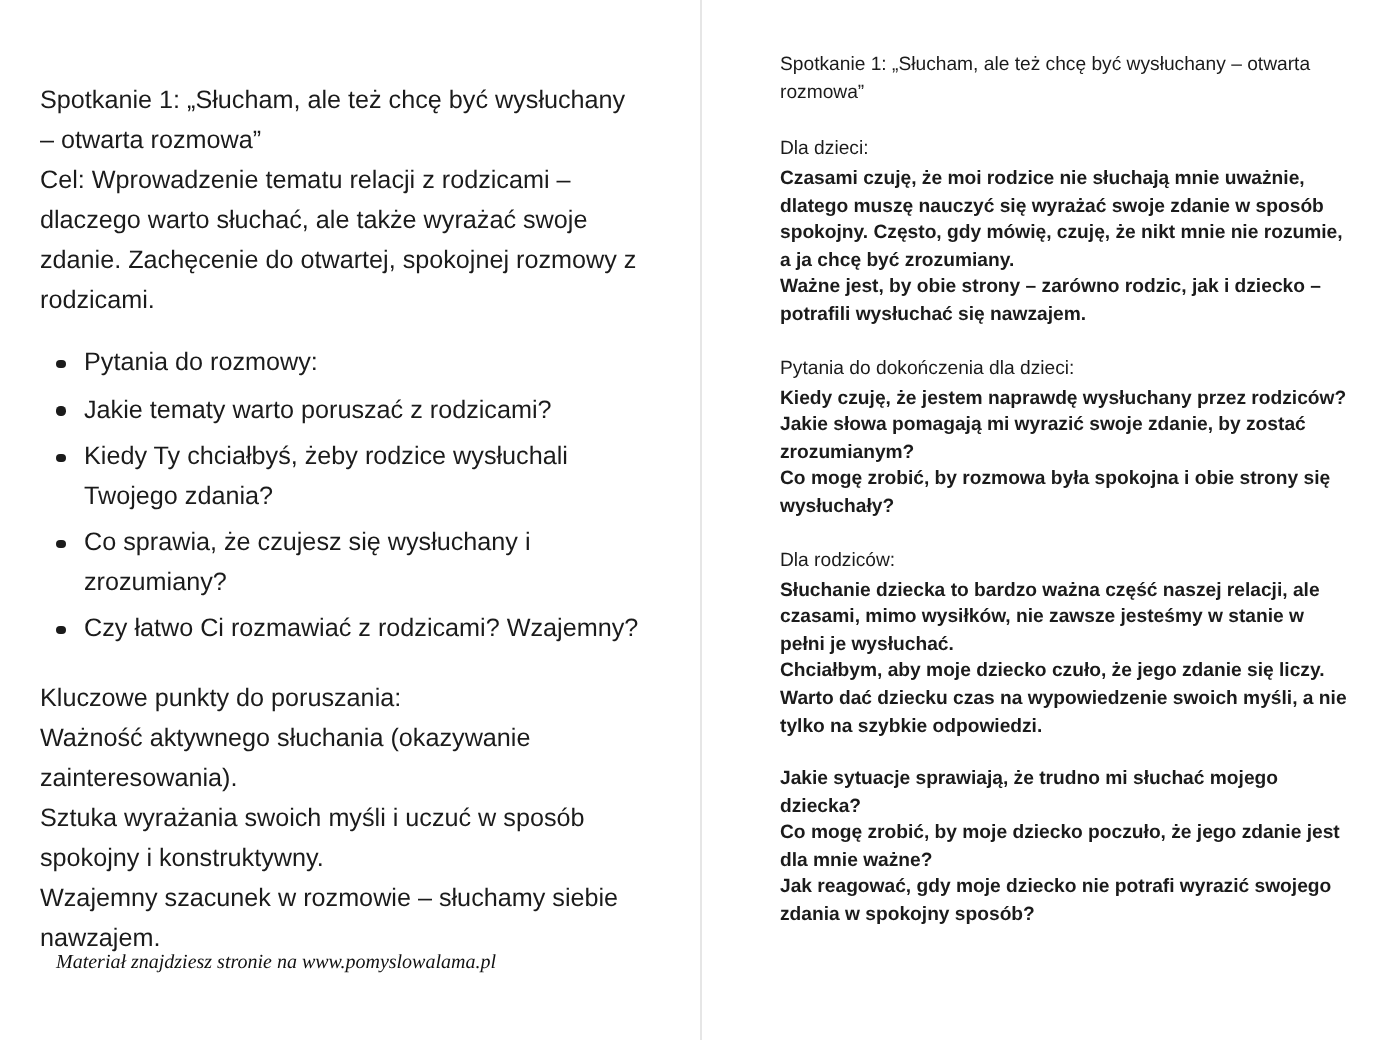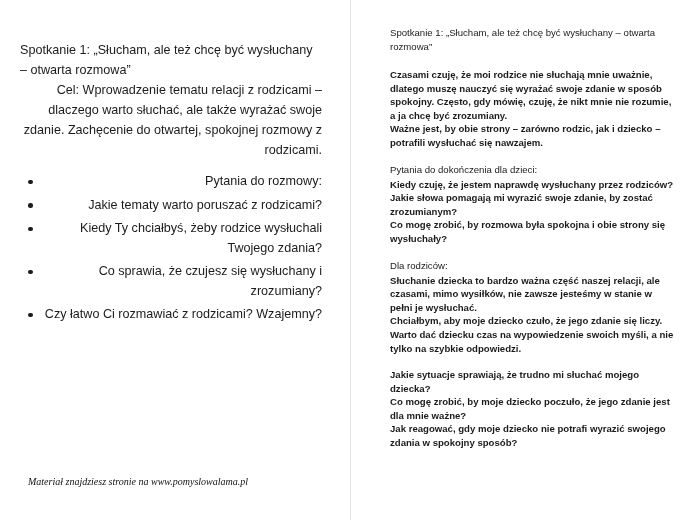--- a/index.html
+++ b/index.html
@@ -47,27 +47,25 @@
     font-size: 12.6px;
     line-height: 20px;
     margin: 0 0 0 0;
     font-weight: 400;
   }
   .l-intro {
     font-size: 12.6px;
     line-height: 20px;
     margin: 0;
     font-weight: 400;
-    text-align: right;
   }
   .l-list {
     margin: 12px 0 12px 0;
     padding: 0 0 0 20px;
     list-style: none;
-    text-align: right;
   }
   .l-list li {
     position: relative;
     font-size: 12.6px;
     line-height: 19.5px;
     margin: 0 0 4px 0;
     padding-left: 2px;
   }
   .l-list li::before {
     content: "";
@@ -135,28 +133,35 @@
     <p class="l-intro">Cel: Wprowadzenie tematu relacji z rodzicami – dlaczego warto słuchać, ale także wyrażać swoje zdanie. Zachęcenie do otwartej, spokojnej rozmowy z rodzicami.</p>
 
     <ul class="l-list">
       <li>Pytania do rozmowy:</li>
       <li>Jakie tematy warto poruszać z rodzicami?</li>
       <li>Kiedy Ty chciałbyś, żeby rodzice wysłuchali Twojego zdania?</li>
       <li>Co sprawia, że czujesz się wysłuchany i zrozumiany?</li>
       <li>Czy łatwo Ci rozmawiać z rodzicami? Wzajemny?</li>
     </ul>
 
+    <div class="l-block">
+      <p class="l-para">Kluczowe punkty do poruszania:</p>
+      <p class="l-para">Ważność aktywnego słuchania (okazywanie zainteresowania).</p>
+      <p class="l-para">Sztuka wyrażania swoich myśli i uczuć w sposób spokojny i konstruktywny.</p>
+      <p class="l-para">Wzajemny szacunek w rozmowie – słuchamy siebie nawzajem.</p>
+    </div>
 
     <div class="footer footer-left">Materiał znajdziesz stronie  na www.pomyslowalama.pl</div>
   </div>
 
   <div class="col col-right">
     <p class="r-title">Spotkanie 1: „Słucham, ale też chcę być wysłuchany – otwarta rozmowa”</p>
 
     <div class="r-sec">
+      <h3>Dla dzieci:</h3>
       <p style="white-space:pre-line">Czasami czuję, że moi rodzice nie słuchają mnie uważnie, dlatego muszę nauczyć się wyrażać swoje zdanie w sposób spokojny. Często, gdy mówię, czuję, że nikt mnie nie rozumie, a ja chcę być zrozumiany.
 Ważne jest, by obie strony – zarówno rodzic, jak i dziecko – potrafili wysłuchać się nawzajem.</p>
     </div>
 
     <div class="r-sec">
       <h3>Pytania do dokończenia dla dzieci:</h3>
       <p style="white-space:pre-line">Kiedy czuję, że jestem naprawdę wysłuchany przez rodziców?
 Jakie słowa pomagają mi wyrazić swoje zdanie, by zostać zrozumianym?
 Co mogę zrobić, by rozmowa była spokojna i obie strony się wysłuchały?</p>
     </div>

